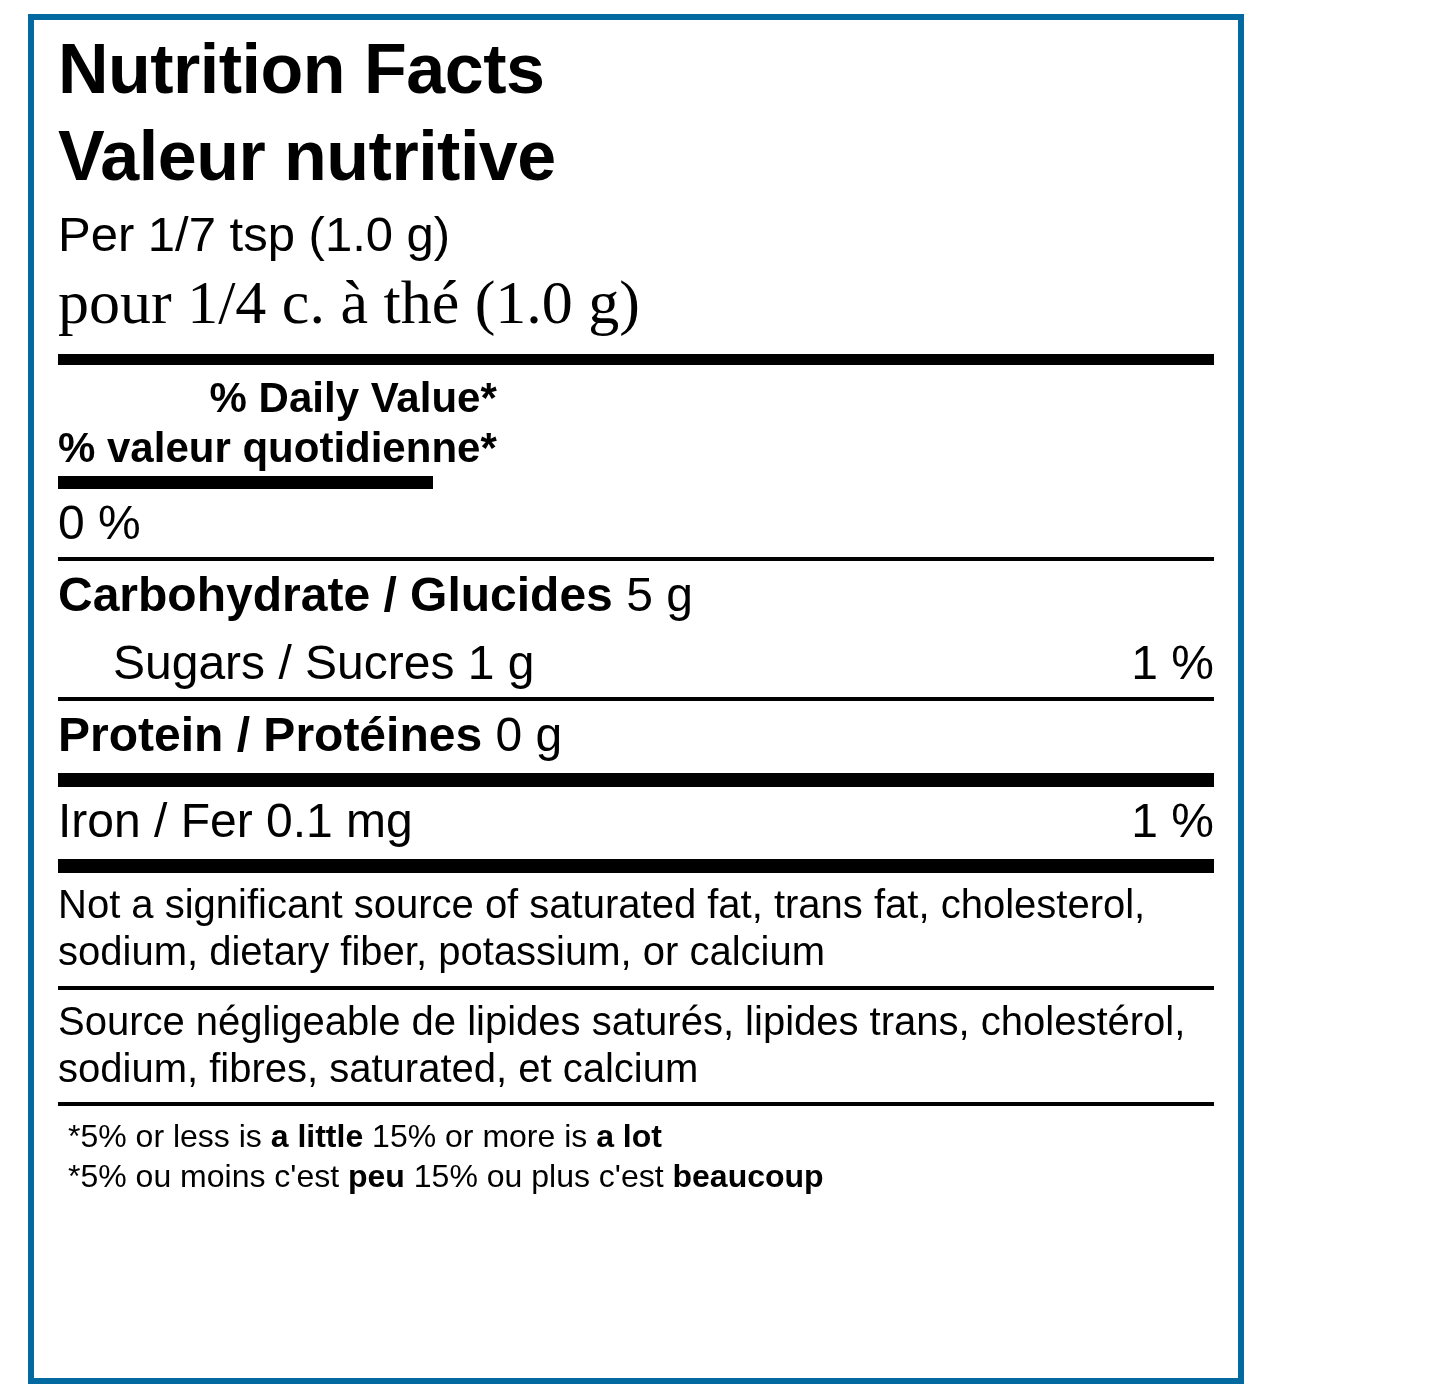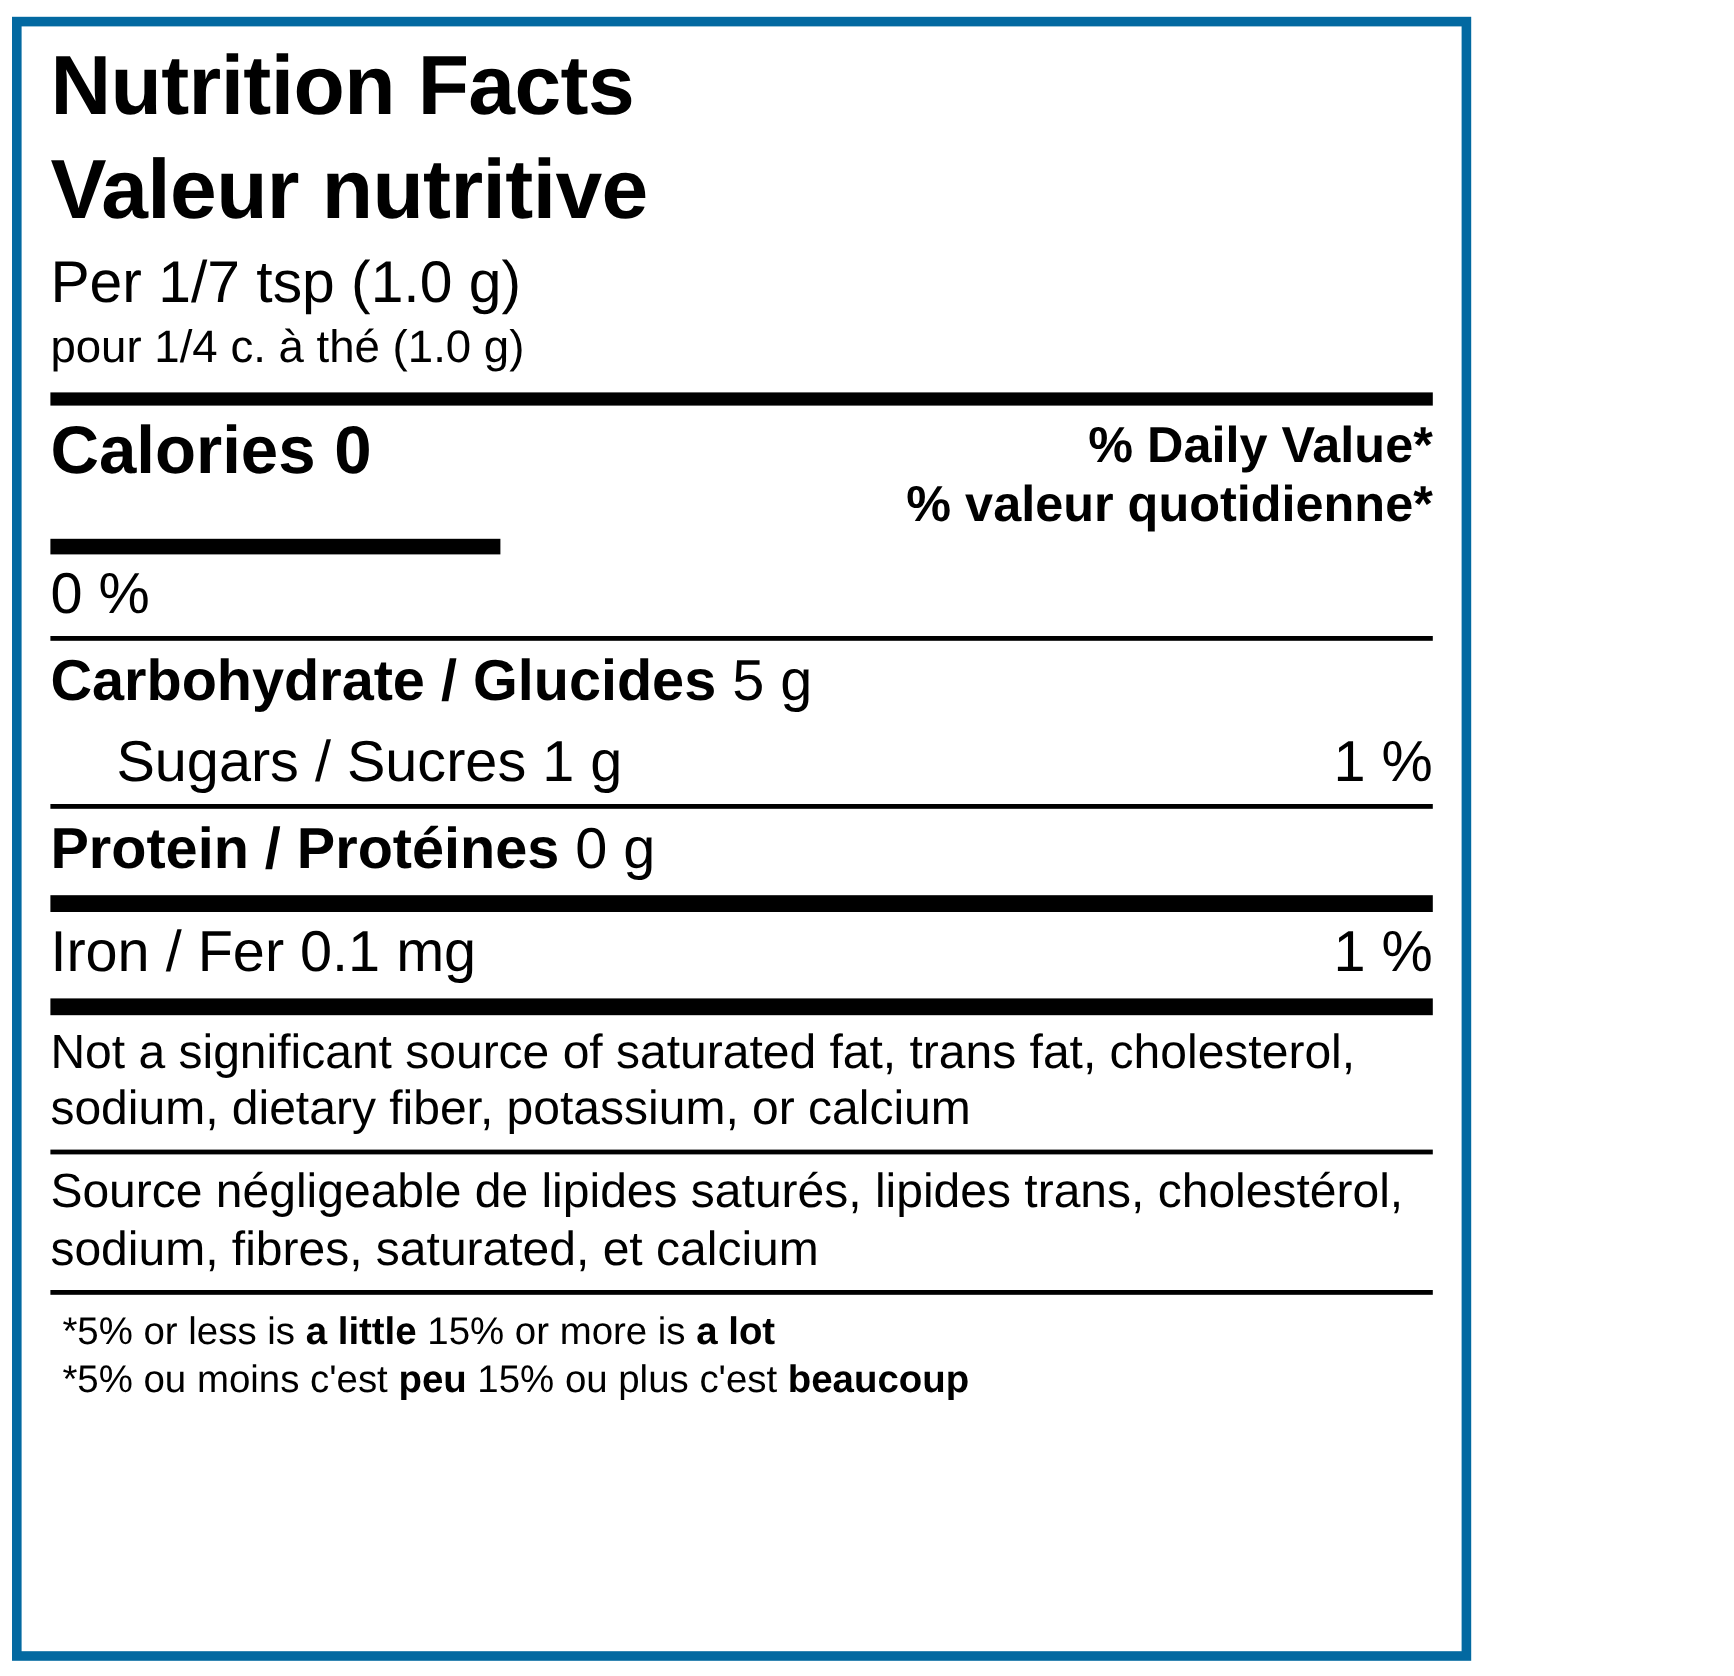--- a/index.html
+++ b/index.html
@@ -11,25 +11,25 @@
     width: 1445px;
     height: 1397px;
     font-family: "Liberation Sans", sans-serif;
     color: #000000;
     -webkit-font-smoothing: antialiased;
   }
 
   .label-outer {
     box-sizing: border-box;
     position: absolute;
-    left: 10px;
+    left: 28px;
     top: 14px;
     width: 1216px;
     height: 1370px;
-    border: 8px solid #0369a1;
+    border: 6px solid #0369a1;
     background: #ffffff;
   }
   .label-inner {
     box-sizing: border-box;
     padding: 14px 24px 0 24px;
     height: 100%;
   }
 
   .title-en {
     font-size: 70px;
@@ -47,23 +47,24 @@
     margin-top: 16px;
   }
 
   .serving {
     font-size: 49px;
     line-height: 1.22;
     margin-top: 12px;
     white-space: nowrap;
   }
   .serving-fr {
-    font-size: 38px;
+    font-size: 62px;
     line-height: 1.22;
     white-space: nowrap;
+    font-family: Liberation Serif, serif;
   }
 
   .rule-thick {
     border-top: 11px solid #000000;
     margin-top: 14px;
   }
   .rule-thin {
     border-top: 4px solid #000000;
   }
 
@@ -145,21 +146,20 @@
     <div class="title-en">Nutrition Facts</div>
     <div class="title-fr">Valeur nutritive</div>
 
     <div class="serving">Per 1/7 tsp (1.0 g)</div>
     <div class="serving-fr">pour 1/4 c. à thé (1.0 g)</div>
 
     <div class="rule-thick"></div>
 
     <div class="calories-block">
       <div class="cal-flex">
-        <div class="cal-left">Calories 0</div>
         <div class="dv-right">
           <div>% Daily Value*</div>
           <div>% valeur quotidienne*</div>
         </div>
       </div>
       <div class="cal-underline"></div>
     </div>
 
     <div class="row">
       <div class="right">0 %</div>

